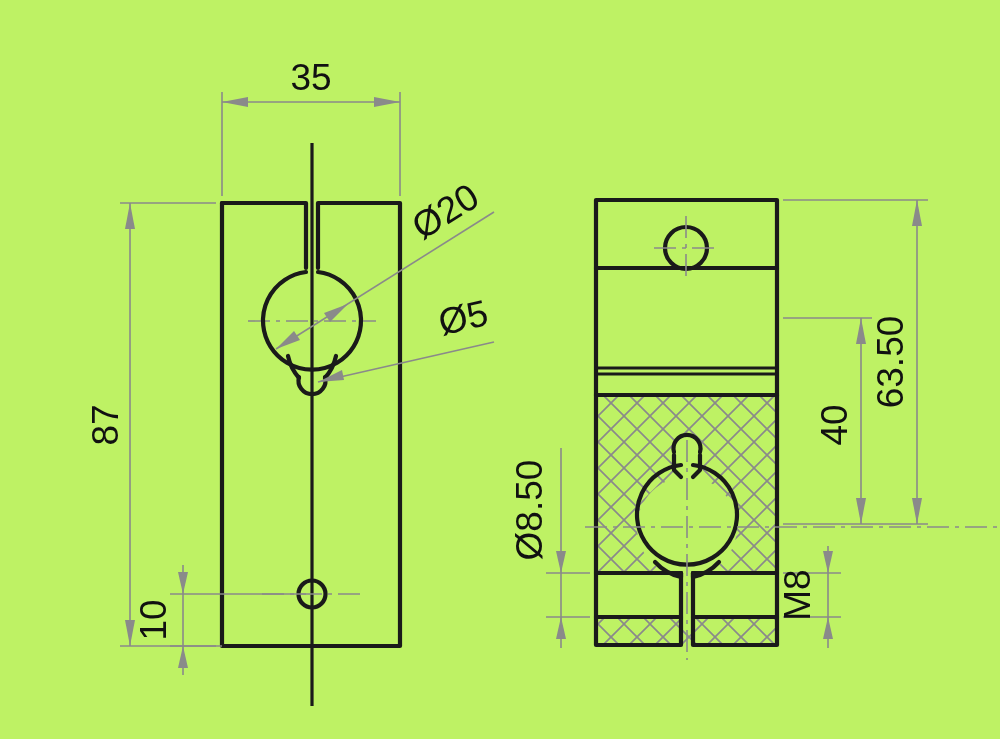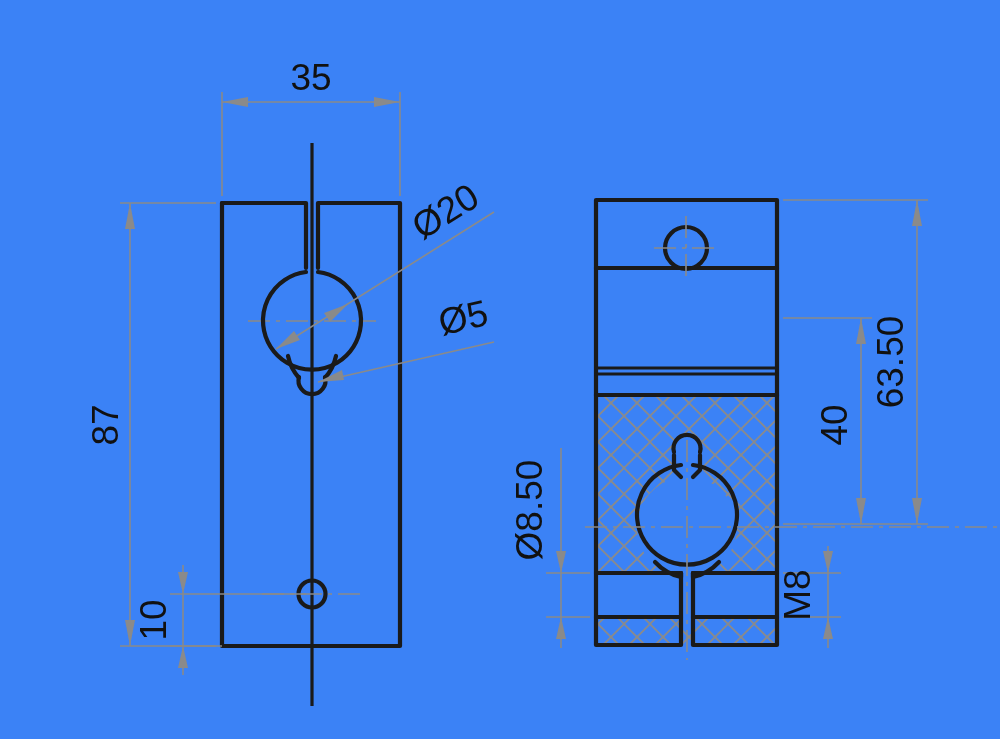--- a/index.html
+++ b/index.html
@@ -11,21 +11,21 @@
   body {
     width: 1000px;
     height: 739px;
     font-family: "Liberation Sans", sans-serif;
     overflow: hidden;
   }
   #drawing-root {
     position: relative;
     width: 1000px;
     height: 739px;
-    background: #3b82f6;
+    background: #bef264;
   }
   svg#cad {
     display: block;
     width: 1000px;
     height: 739px;
   }
   .obj    { fill: none; stroke: #1a1a1a; stroke-width: 4.2; stroke-linecap: round; stroke-linejoin: round; }
   .obj-m  { fill: none; stroke: #1a1a1a; stroke-width: 3.0; stroke-linecap: round; stroke-linejoin: round; }
   .dim    { fill: none; stroke: #8a8a8a; stroke-width: 1.6; }
   .dimext { fill: none; stroke: #8a8a8a; stroke-width: 1.6; }

